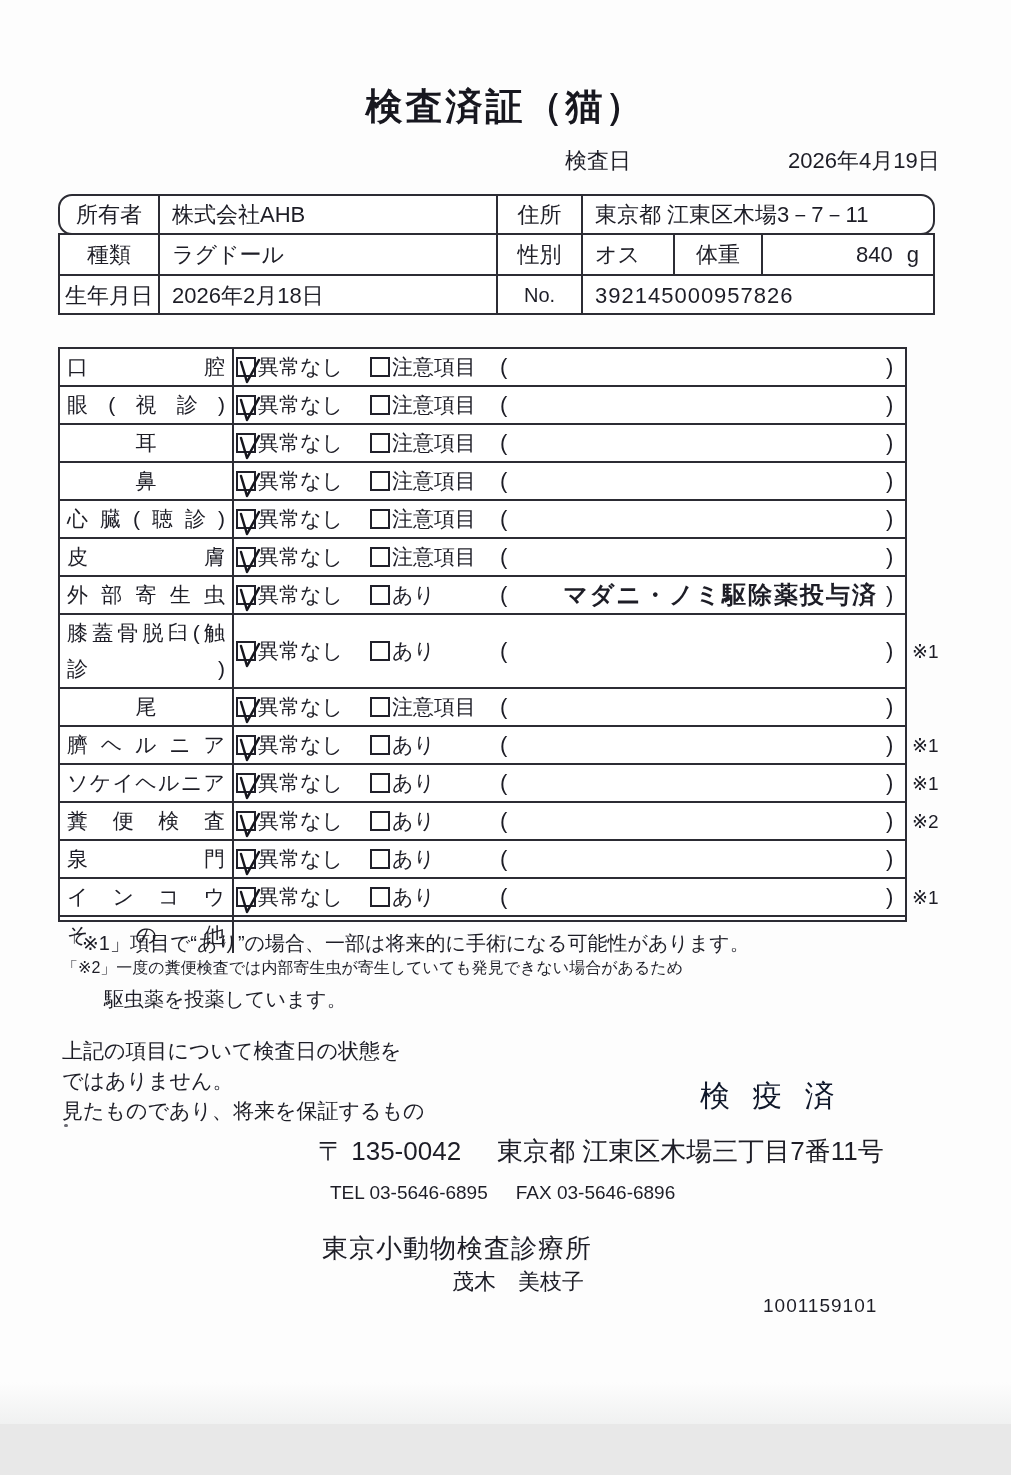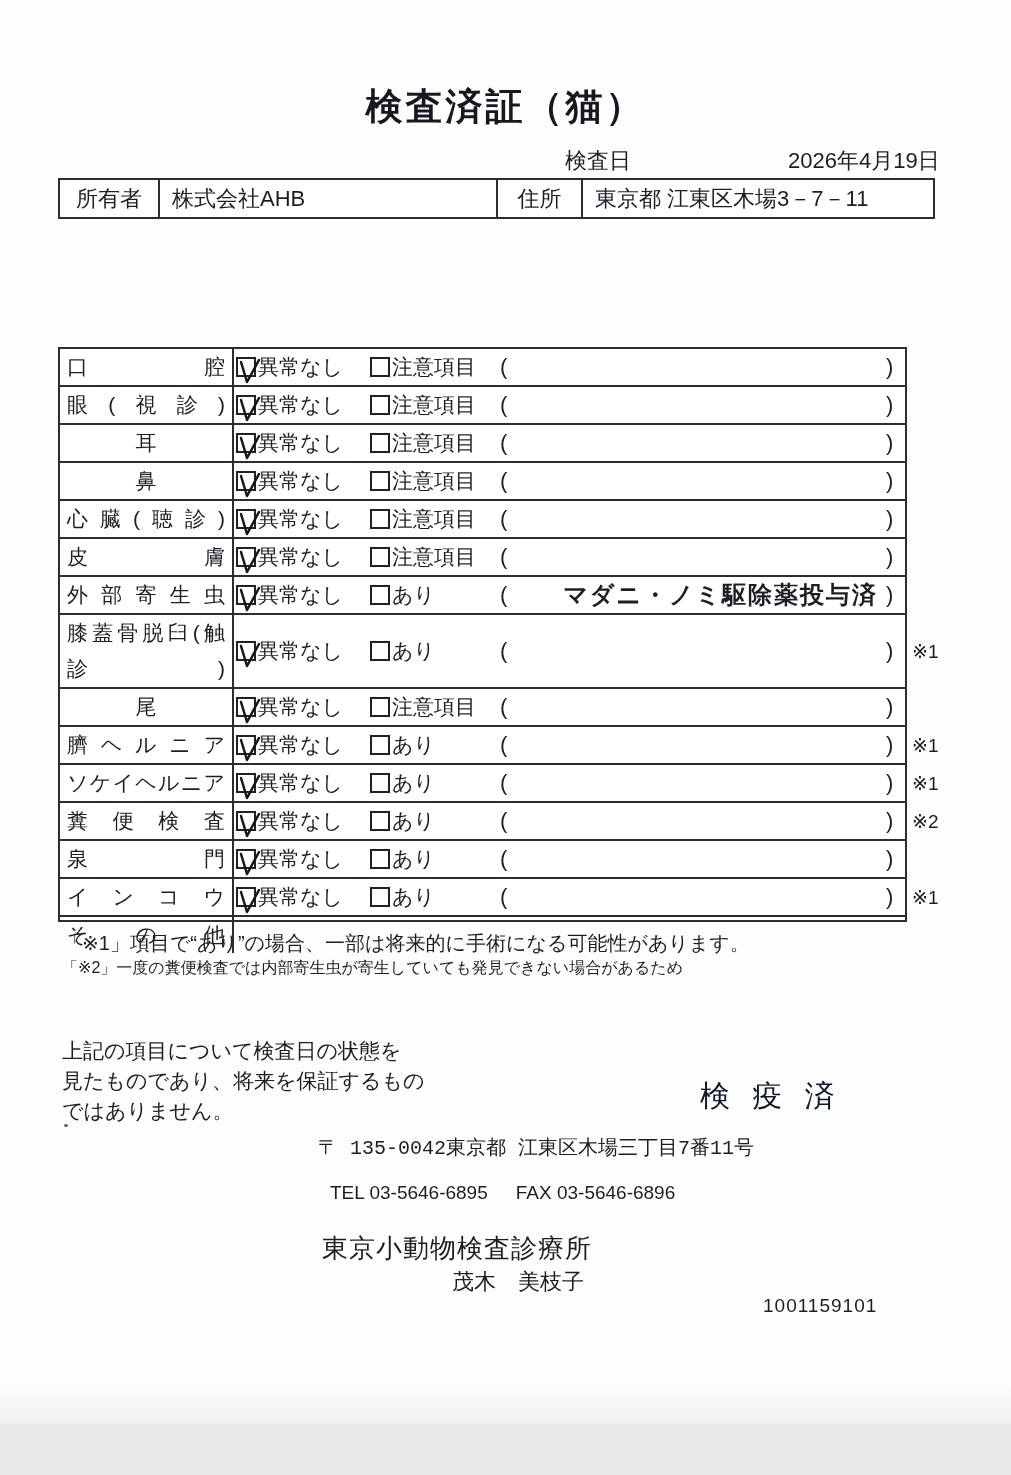--- a/index.html
+++ b/index.html
@@ -9,22 +9,22 @@
     font-family:"Liberation Sans","DejaVu Sans",sans-serif;
   }
   .abs{position:absolute;}
   
   .title{top:82px; left:0; width:1011px; text-align:center;
     font-size:37px; font-weight:bold; letter-spacing:3px; color:#17171f;}
   .date-label{top:146px; left:565px; font-size:22px;}
   .date-value{top:146px; left:788px; font-size:22px;}
   
   .itable{border:2px solid #2c2c34; box-sizing:border-box; background:#fff;}
-  .owner-table{top:178px; left:58px; width:877px; height:41px;
-    display:grid; grid-template-columns:100px 338px 85px 1fr;}
+  .owner-table{top:194px; left:58px; width:877px; height:41px;
+    display:grid; grid-template-columns:100px 338px 85px 1fr;border-radius:14px;}
   .pet-table{top:233px; left:58px; width:877px; height:82px;}
   .prow{display:grid; height:39px;}
   .prow1{grid-template-columns:100px 338px 85px 92px 88px 1fr; border-bottom:2px solid #2c2c34;}
   .prow2{grid-template-columns:100px 338px 85px 1fr;}
   .cell{display:flex; align-items:center; font-size:22px; box-sizing:border-box; overflow:hidden;}
   .cell.br{border-right:2px solid #2c2c34;}
   .cell.lab{justify-content:center;}
   .cell.val{padding-left:12px;}
   .cell.num{padding-left:12px; letter-spacing:1px;}
   .cell.wt{justify-content:flex-end; padding-right:14px; gap:14px;}
@@ -54,21 +54,21 @@
     transform:translateY(-50%); font-weight:bold; font-size:24px; letter-spacing:2px; white-space:nowrap;}
   .note{position:absolute; left:678px; top:50%; transform:translateY(-50%);
     font-size:19px; white-space:nowrap;}
   
   .fn1{top:930px; left:62px; font-size:20px;}
   .fn2{top:958px; left:62px; font-size:16px;}
   .fn3{top:986px; left:104px; font-size:20px;}
   .stmt{top:1036px; left:62px; width:420px; font-size:21px; line-height:30px;}
   .stray{top:1124px; left:64px; width:4px; height:3px; background:#6a6a72; border-radius:2px;}
   .stamp{top:1076px; left:700px; font-size:30px; letter-spacing:7px; color:#0f172a;}
-  .postal{top:1134px; left:318px; font-size:20px; display:flex; font-family:Liberation Mono, monospace;}
+  .postal{top:1134px; left:318px; font-size:26px; display:flex; gap:36px;}
   .telfax{top:1182px; left:330px; font-size:19px; display:flex; gap:28px;}
   .clinic{top:1231px; left:322px; font-size:26px; letter-spacing:1px;}
   .vet{top:1267px; left:452px; font-size:22px;}
   .serial{top:1295px; left:763px; font-size:19px; letter-spacing:1px;}
   .scanband{left:0; bottom:0; width:1011px; height:42px;
     background:linear-gradient(#fdfdfd,#f0f1f1);}
 </style>
 </head>
 <body>
 
@@ -78,20 +78,39 @@
   <div class="abs date-label">検査日</div>
   <div class="abs date-value">2026年4月19日</div>
 
   <div class="abs itable owner-table">
     <div class="cell lab br">所有者</div>
     <div class="cell val br">株式会社AHB</div>
     <div class="cell lab br">住所</div>
     <div class="cell val">東京都 江東区木場3－7－11</div>
   </div>
 
+  <div class="abs itable pet-table">
+    <div class="prow prow1">
+      <div class="cell lab br">種類</div>
+      <div class="cell val br">ラグドール</div>
+      <div class="cell lab br">性別</div>
+      <div class="cell val br">オス</div>
+      <div class="cell lab br">体重</div>
+      <div class="cell wt">
+        <span>840</span>
+        <span>g</span>
+      </div>
+    </div>
+    <div class="prow prow2">
+      <div class="cell lab br">生年月日</div>
+      <div class="cell val br">2026年2月18日</div>
+      <div class="cell lab br no-lab">No.</div>
+      <div class="cell num">392145000957826</div>
+    </div>
+  </div>
 
 
   <div class="abs ctable">
 
     <div class="crow">
       <div class="clabel">口腔</div>
       <div class="ccontent">
         <span class="cb cb1">
             <span class="cbox">
               <svg class="mark" viewBox="0 0 28 32">
@@ -399,25 +418,26 @@
 
     <div class="crow">
       <div class="clabel">その他</div>
       <div class="ccontent"></div>
     </div>
 
   </div>
 
   <div class="abs fn1">「※1」項目で“あり”の場合、一部は将来的に手術になる可能性があります。</div>
   <div class="abs fn2">「※2」一度の糞便検査では内部寄生虫が寄生していても発見できない場合があるため</div>
+  <div class="abs fn3">駆虫薬を投薬しています。</div>
 
   <div class="abs stmt">
     <div>上記の項目について検査日の状態を</div>
+    <div>ではありません。</div>
     <div>見たものであり、将来を保証するもの</div>
-    <div>ではありません。</div>
   </div>
   <div class="abs stray"></div>
 
   <div class="abs stamp">検 疫 済</div>
 
   <div class="abs postal">
     <span>〒 135-0042</span>
     <span>東京都 江東区木場三丁目7番11号</span>
   </div>
 

